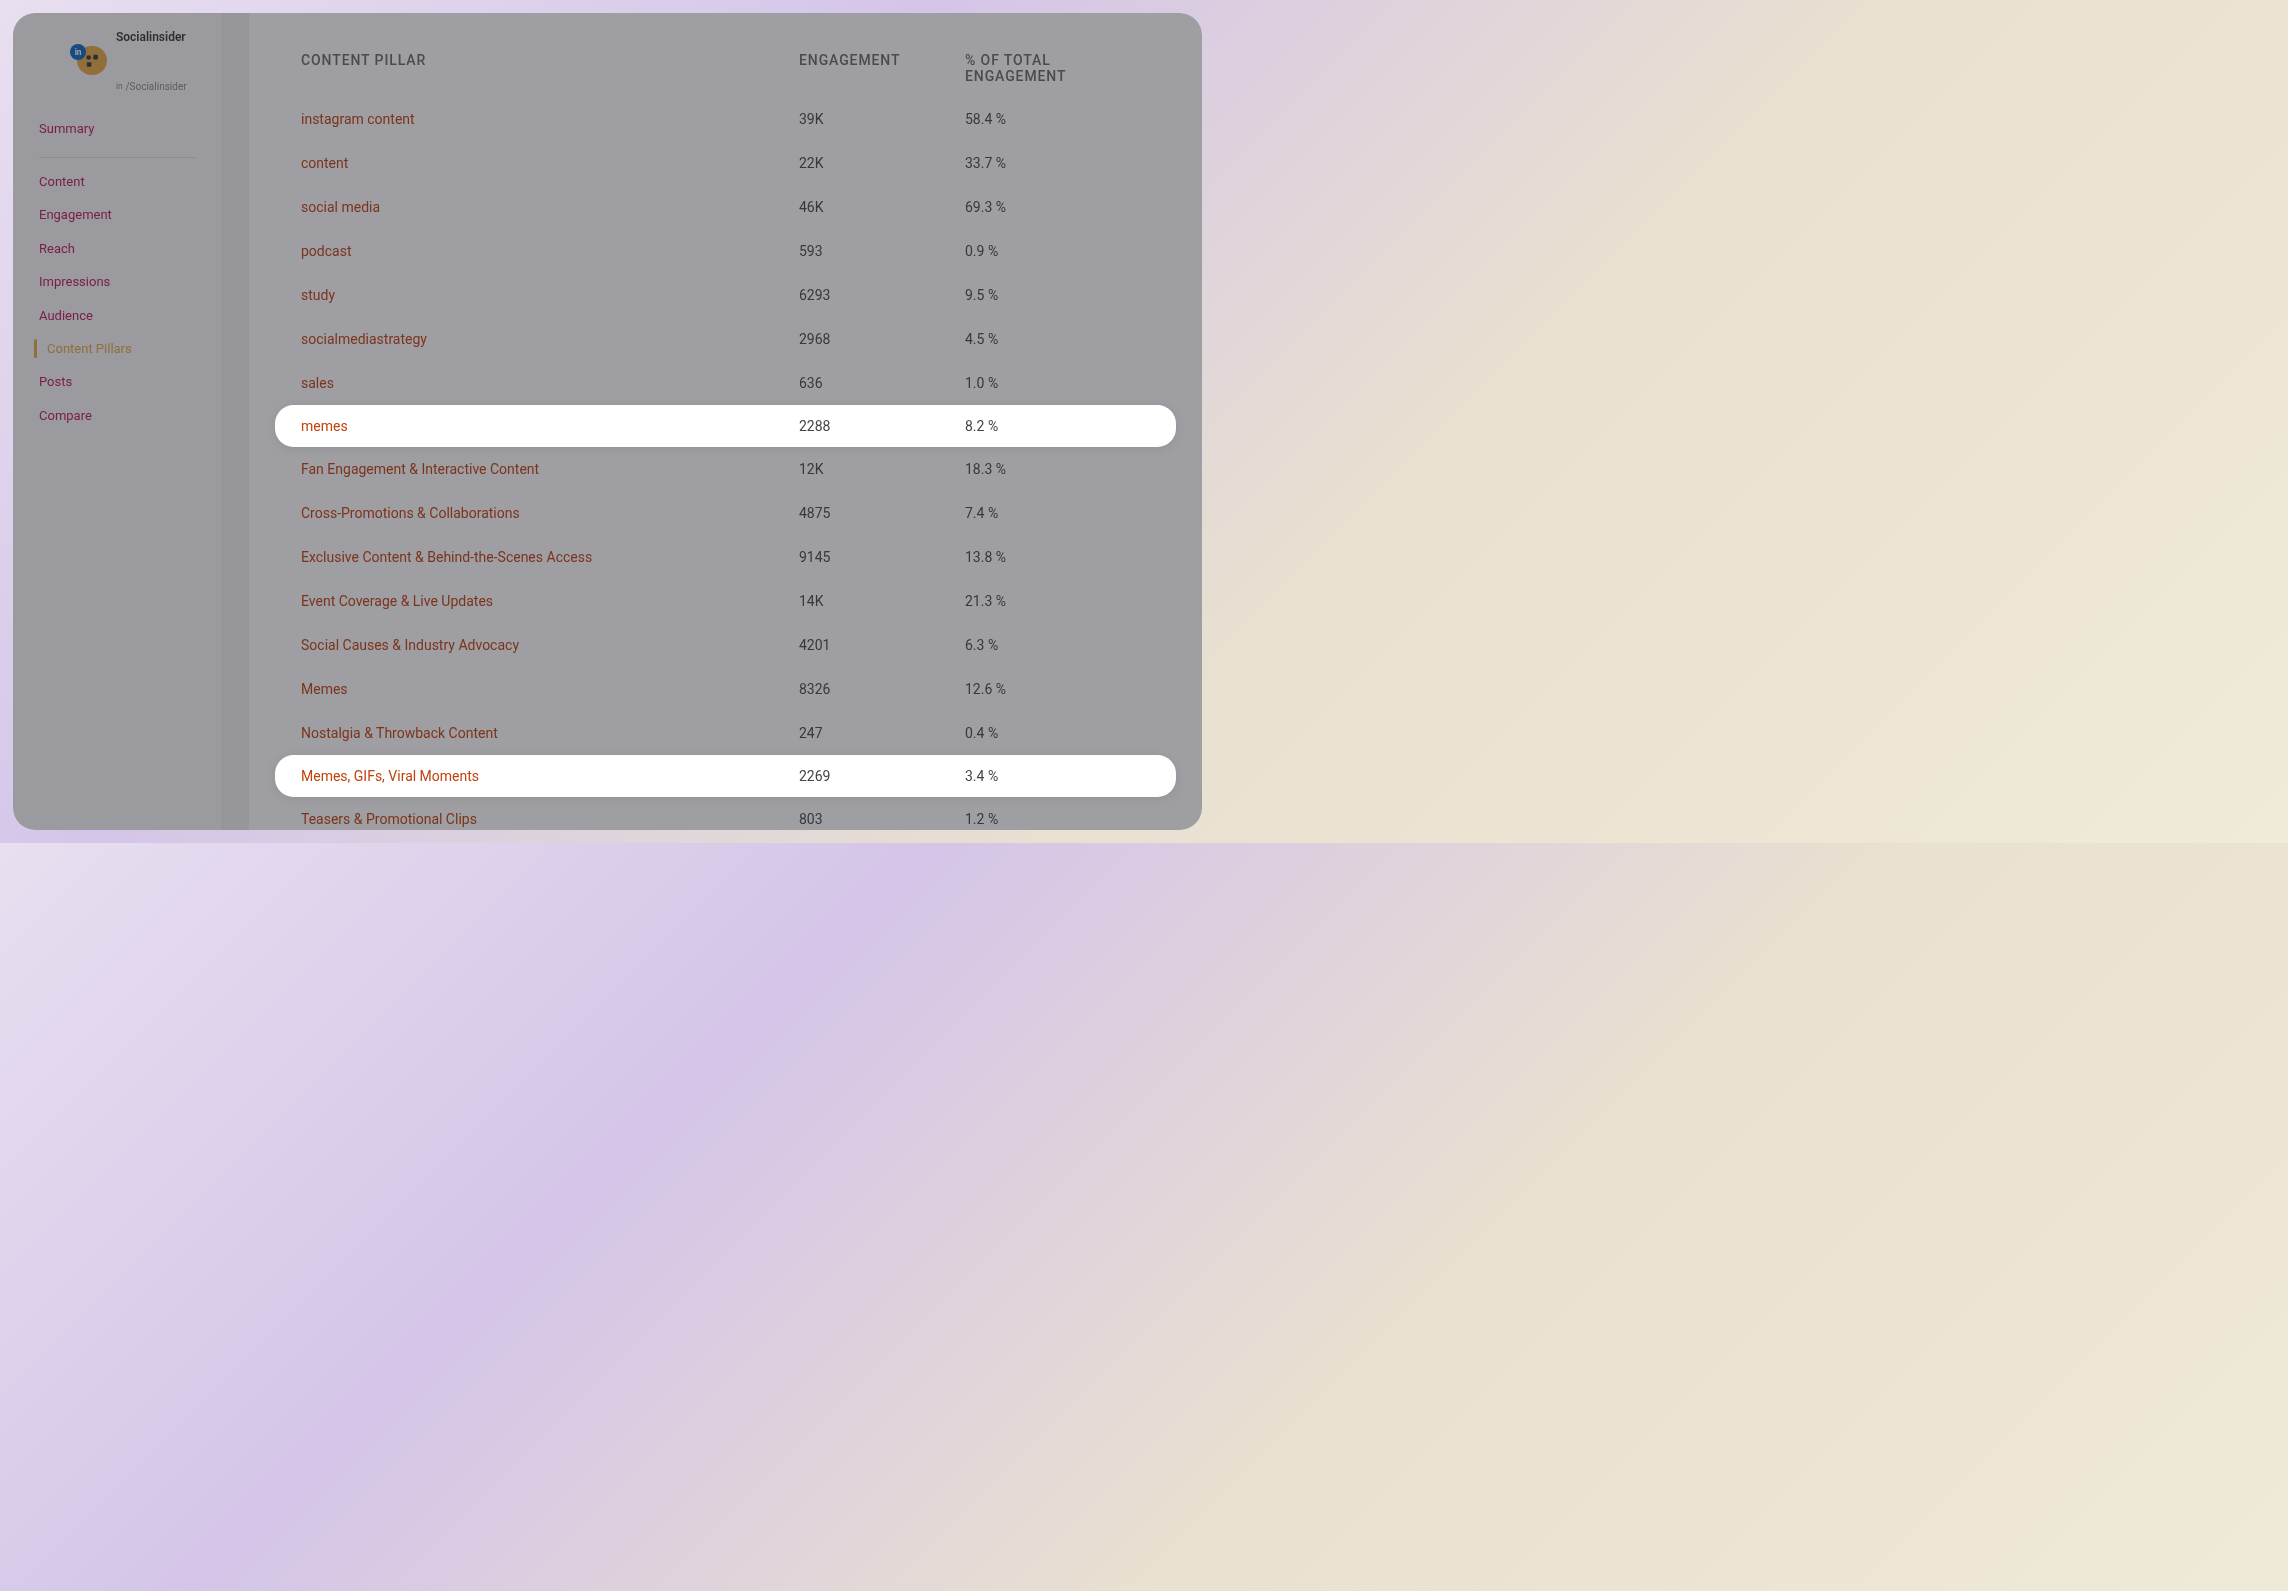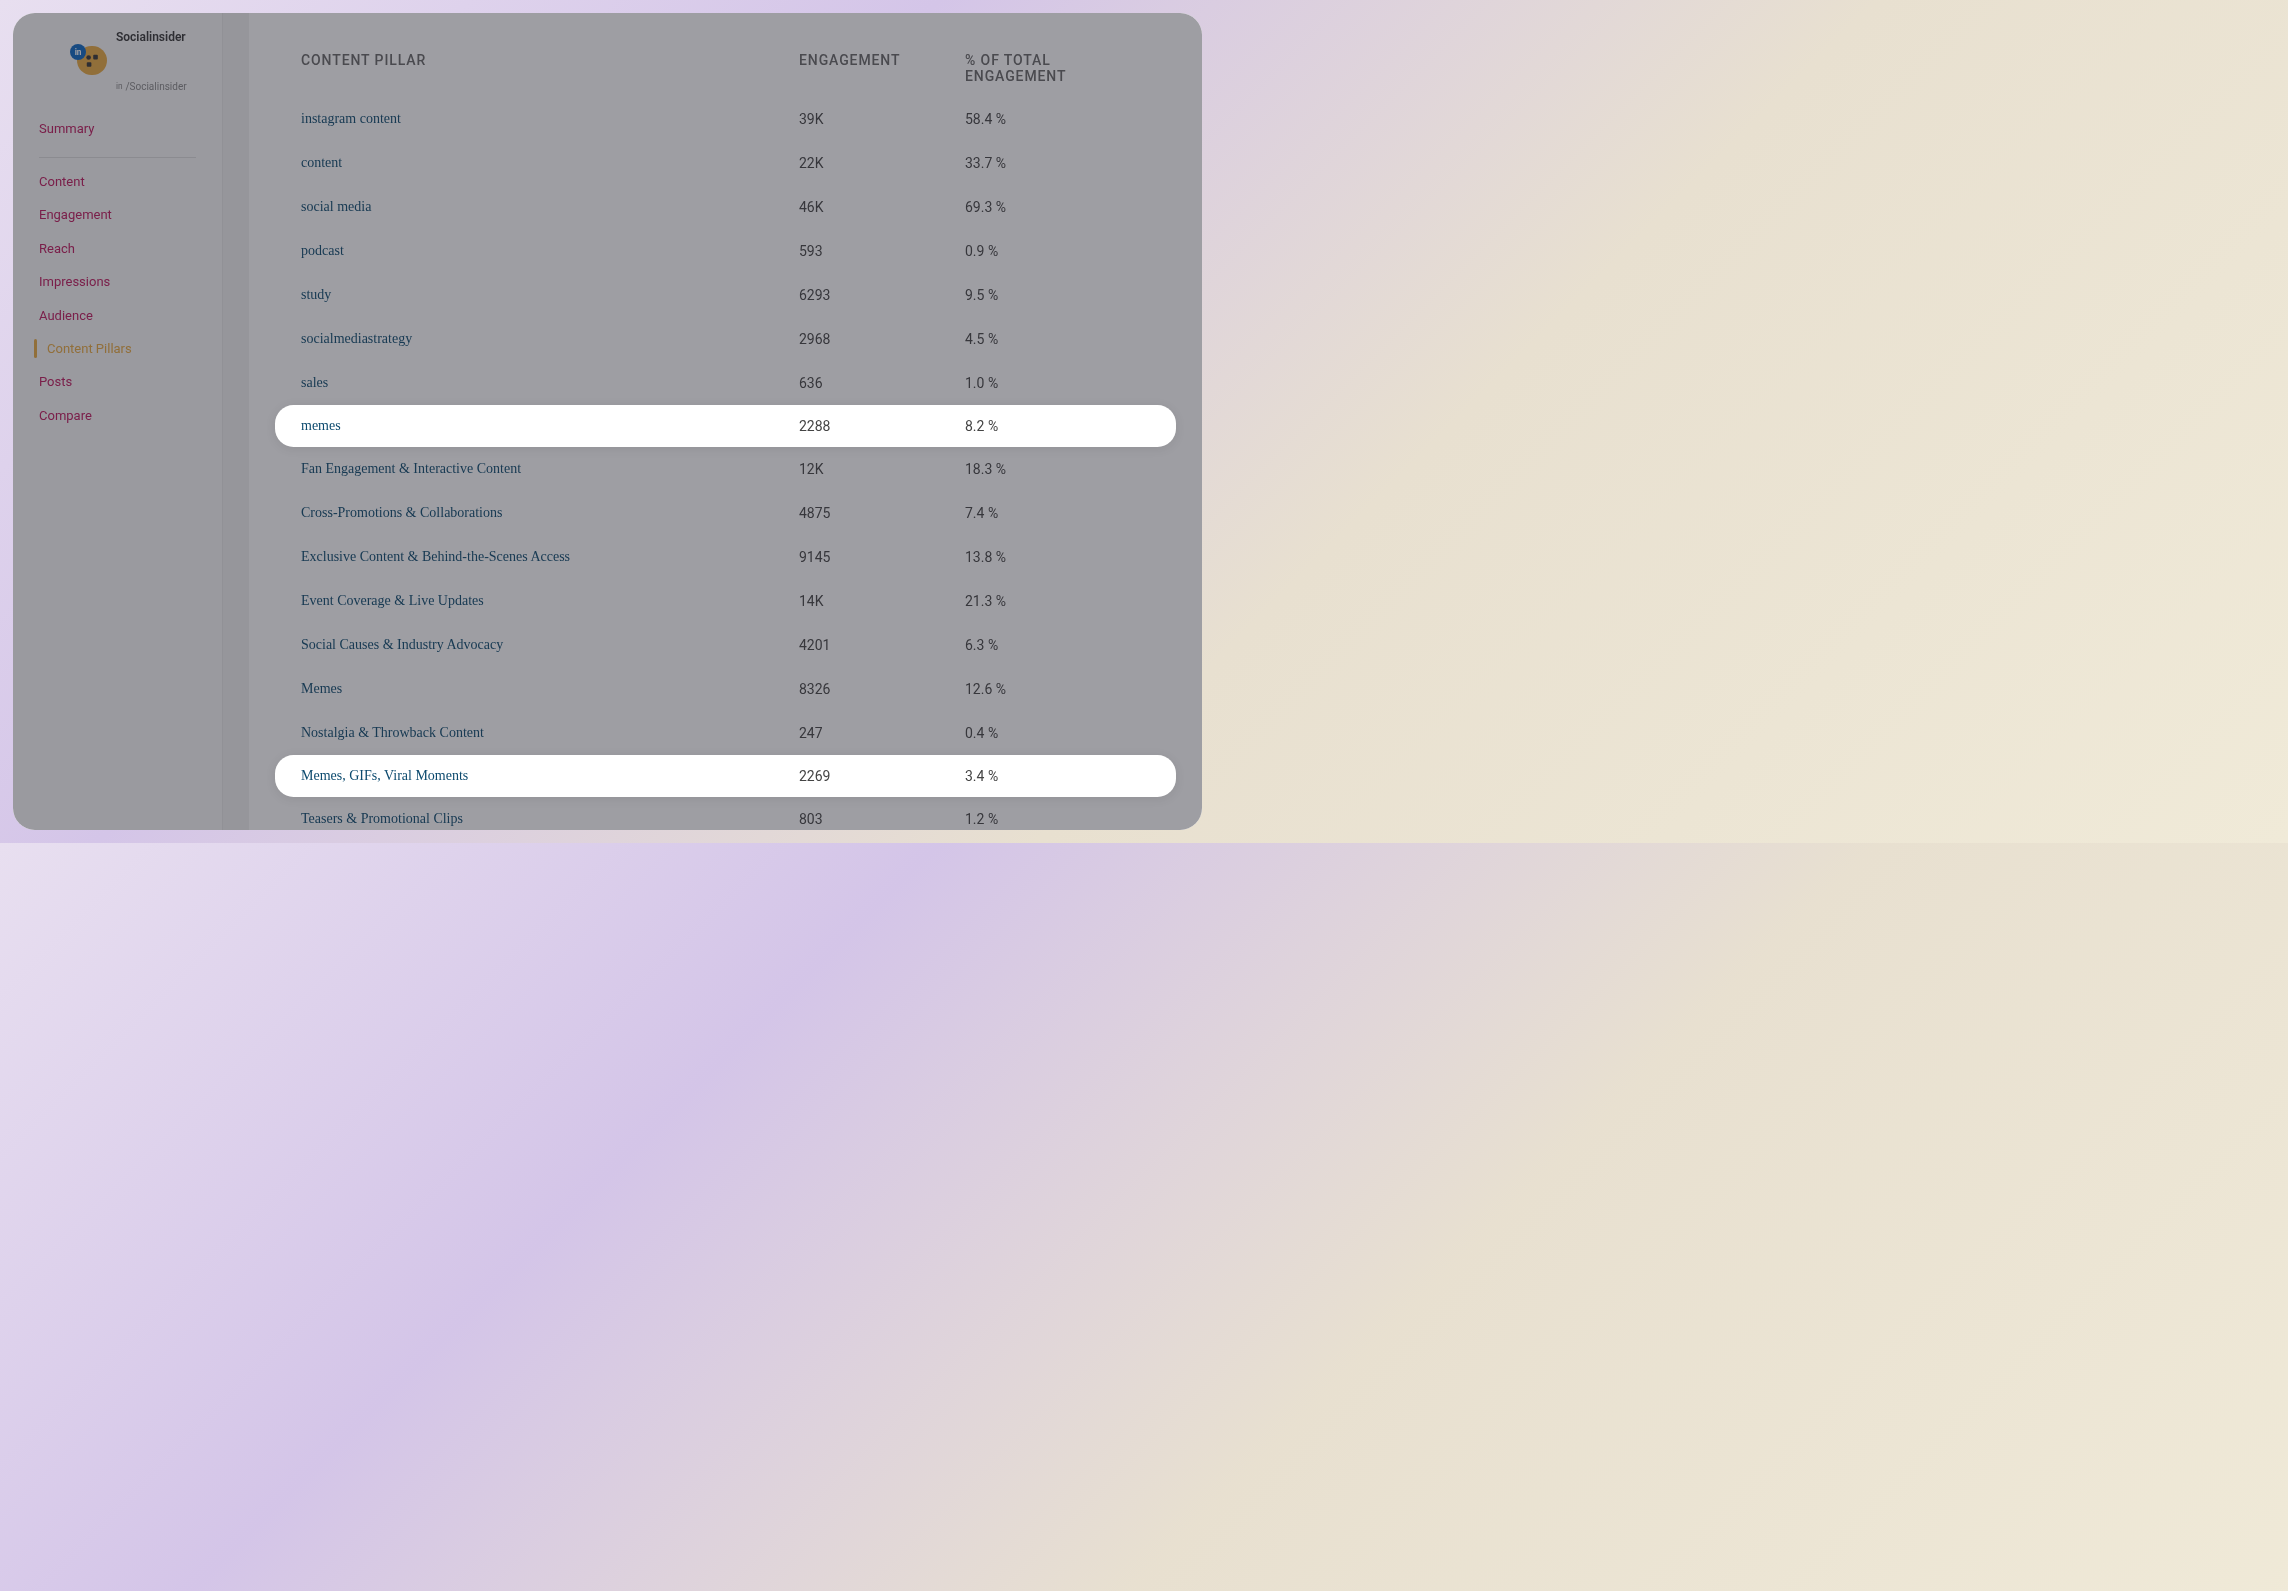--- a/index.html
+++ b/index.html
@@ -166,22 +166,21 @@
     .table-row.highlighted {
       background: #ffffff;
       border-radius: 18.5px;
       position: relative;
       z-index: 10;
       box-shadow: 0 1.8px 11px rgba(0,0,0,0.08);
       margin: 0 -26px;
       padding: 13px 26px;
     }
     .col-pillar {
-      color: #0c4a6e;
-      font-family: Liberation Serif, serif;
+      color: #c2410c;
     }
     .col-engagement {
       color: #444;
     }
     .col-percent {
       color: #444;
     }
   </style>
 </head>
 <body>

